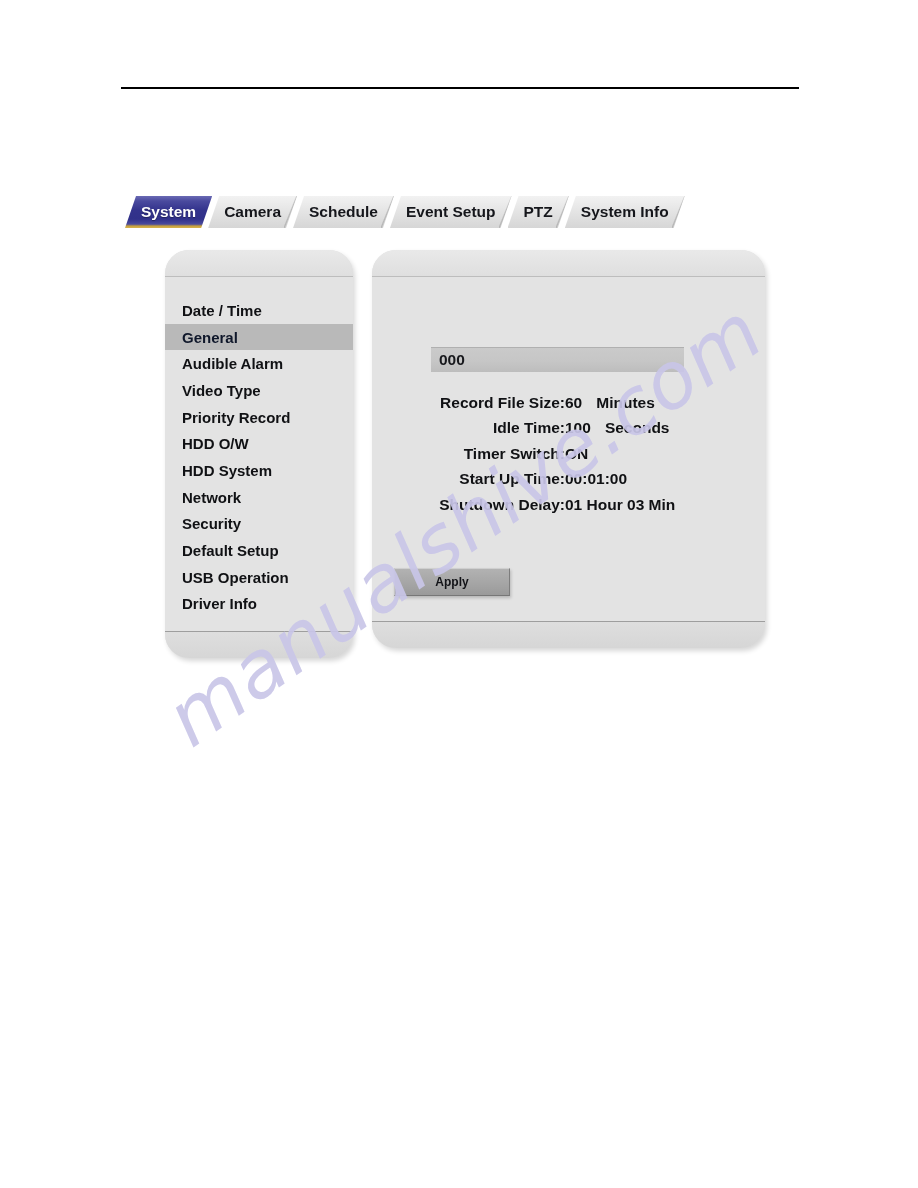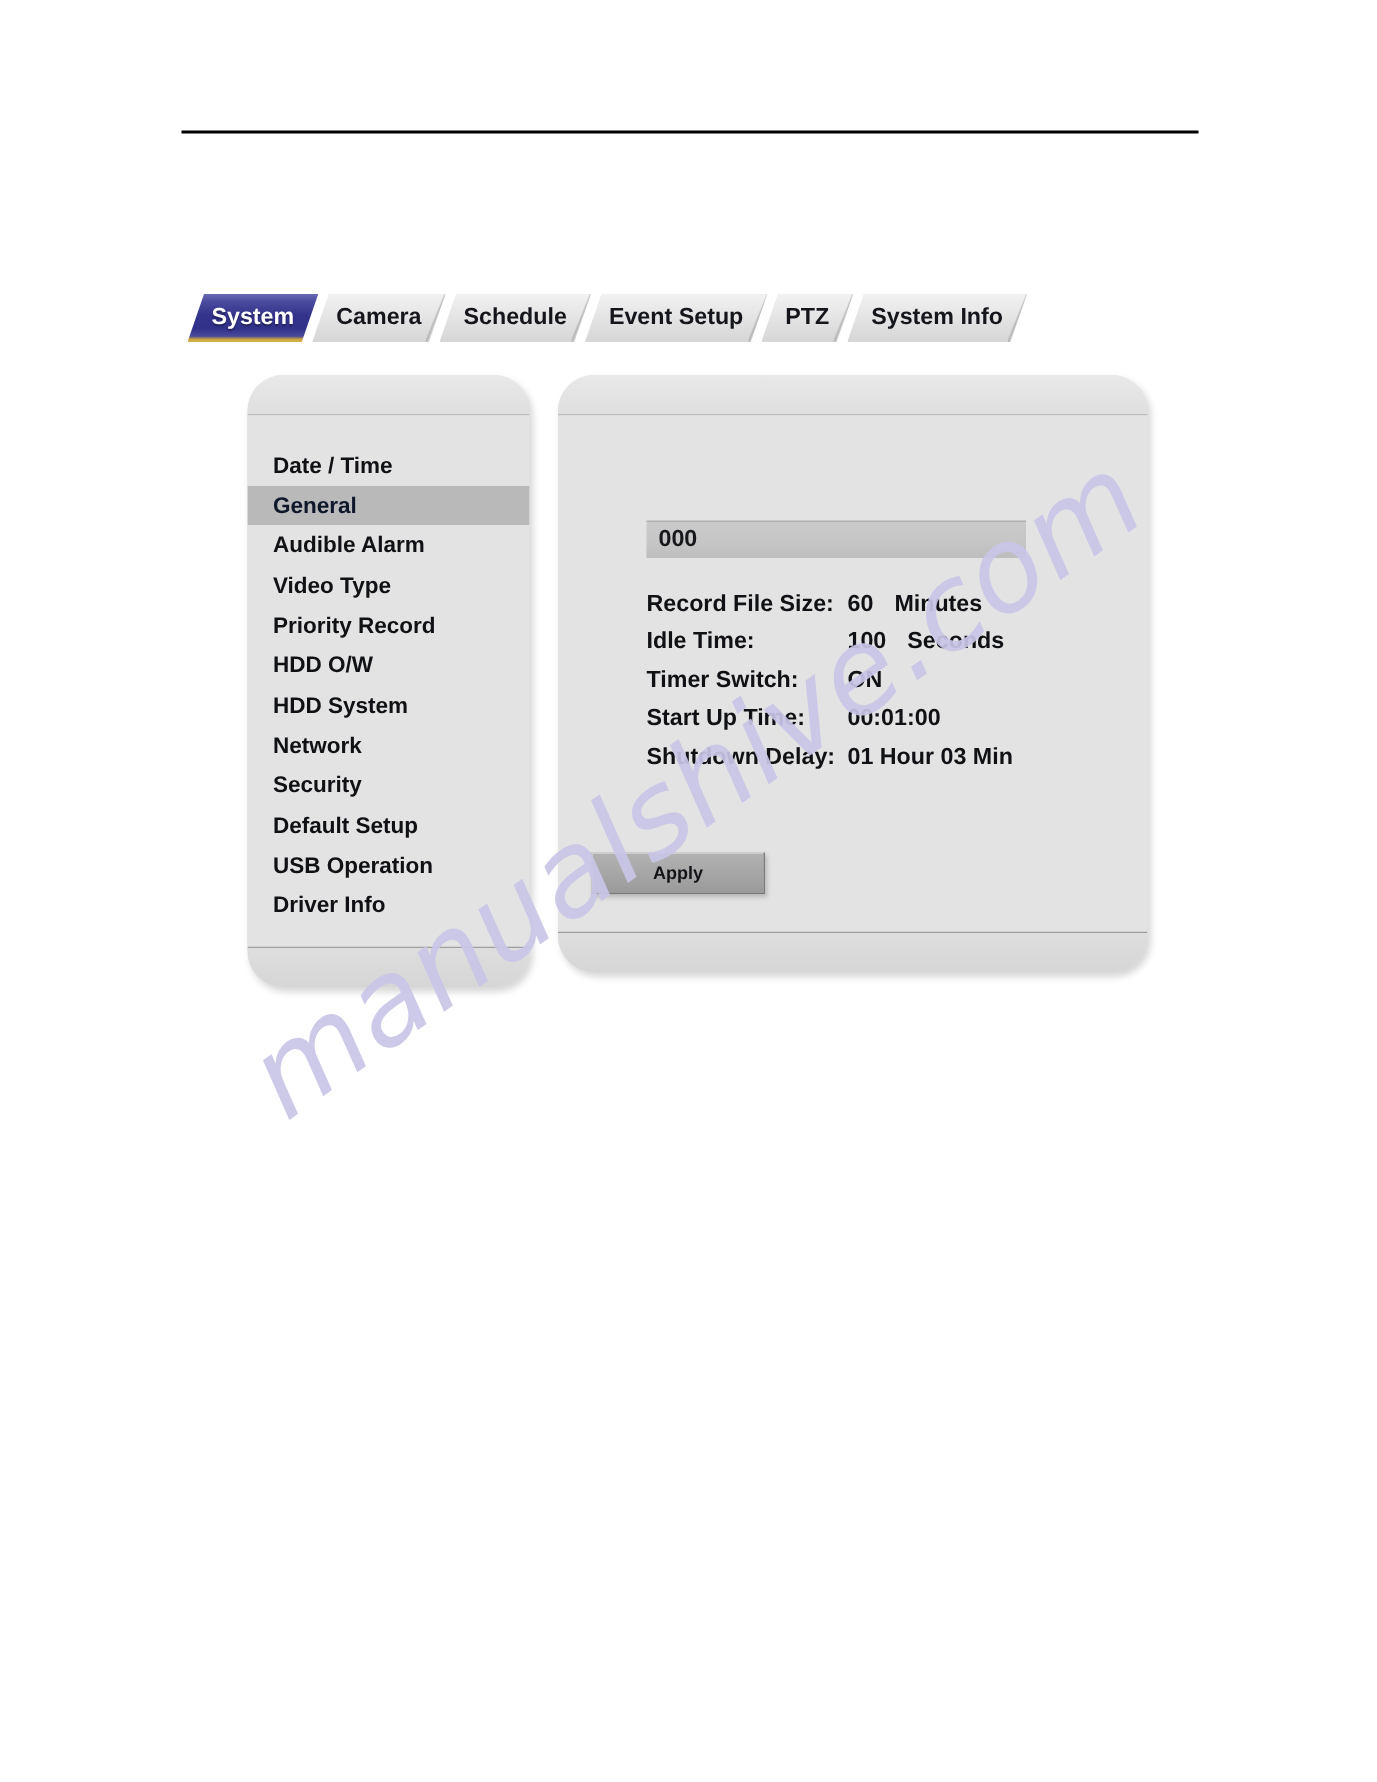--- a/index.html
+++ b/index.html
@@ -44,20 +44,21 @@
     z-index: 40;
   }
 
   
   #dvr-screen {
     position: absolute;
     left: 0;
     top: 0;
     width: 852px;
     height: 1188px;
+    text-align: right;
   }
 
   
   #tab-bar {
     position: absolute;
     left: 125px;
     top: 196px;
     height: 32px;
     display: flex;
     align-items: stretch;

